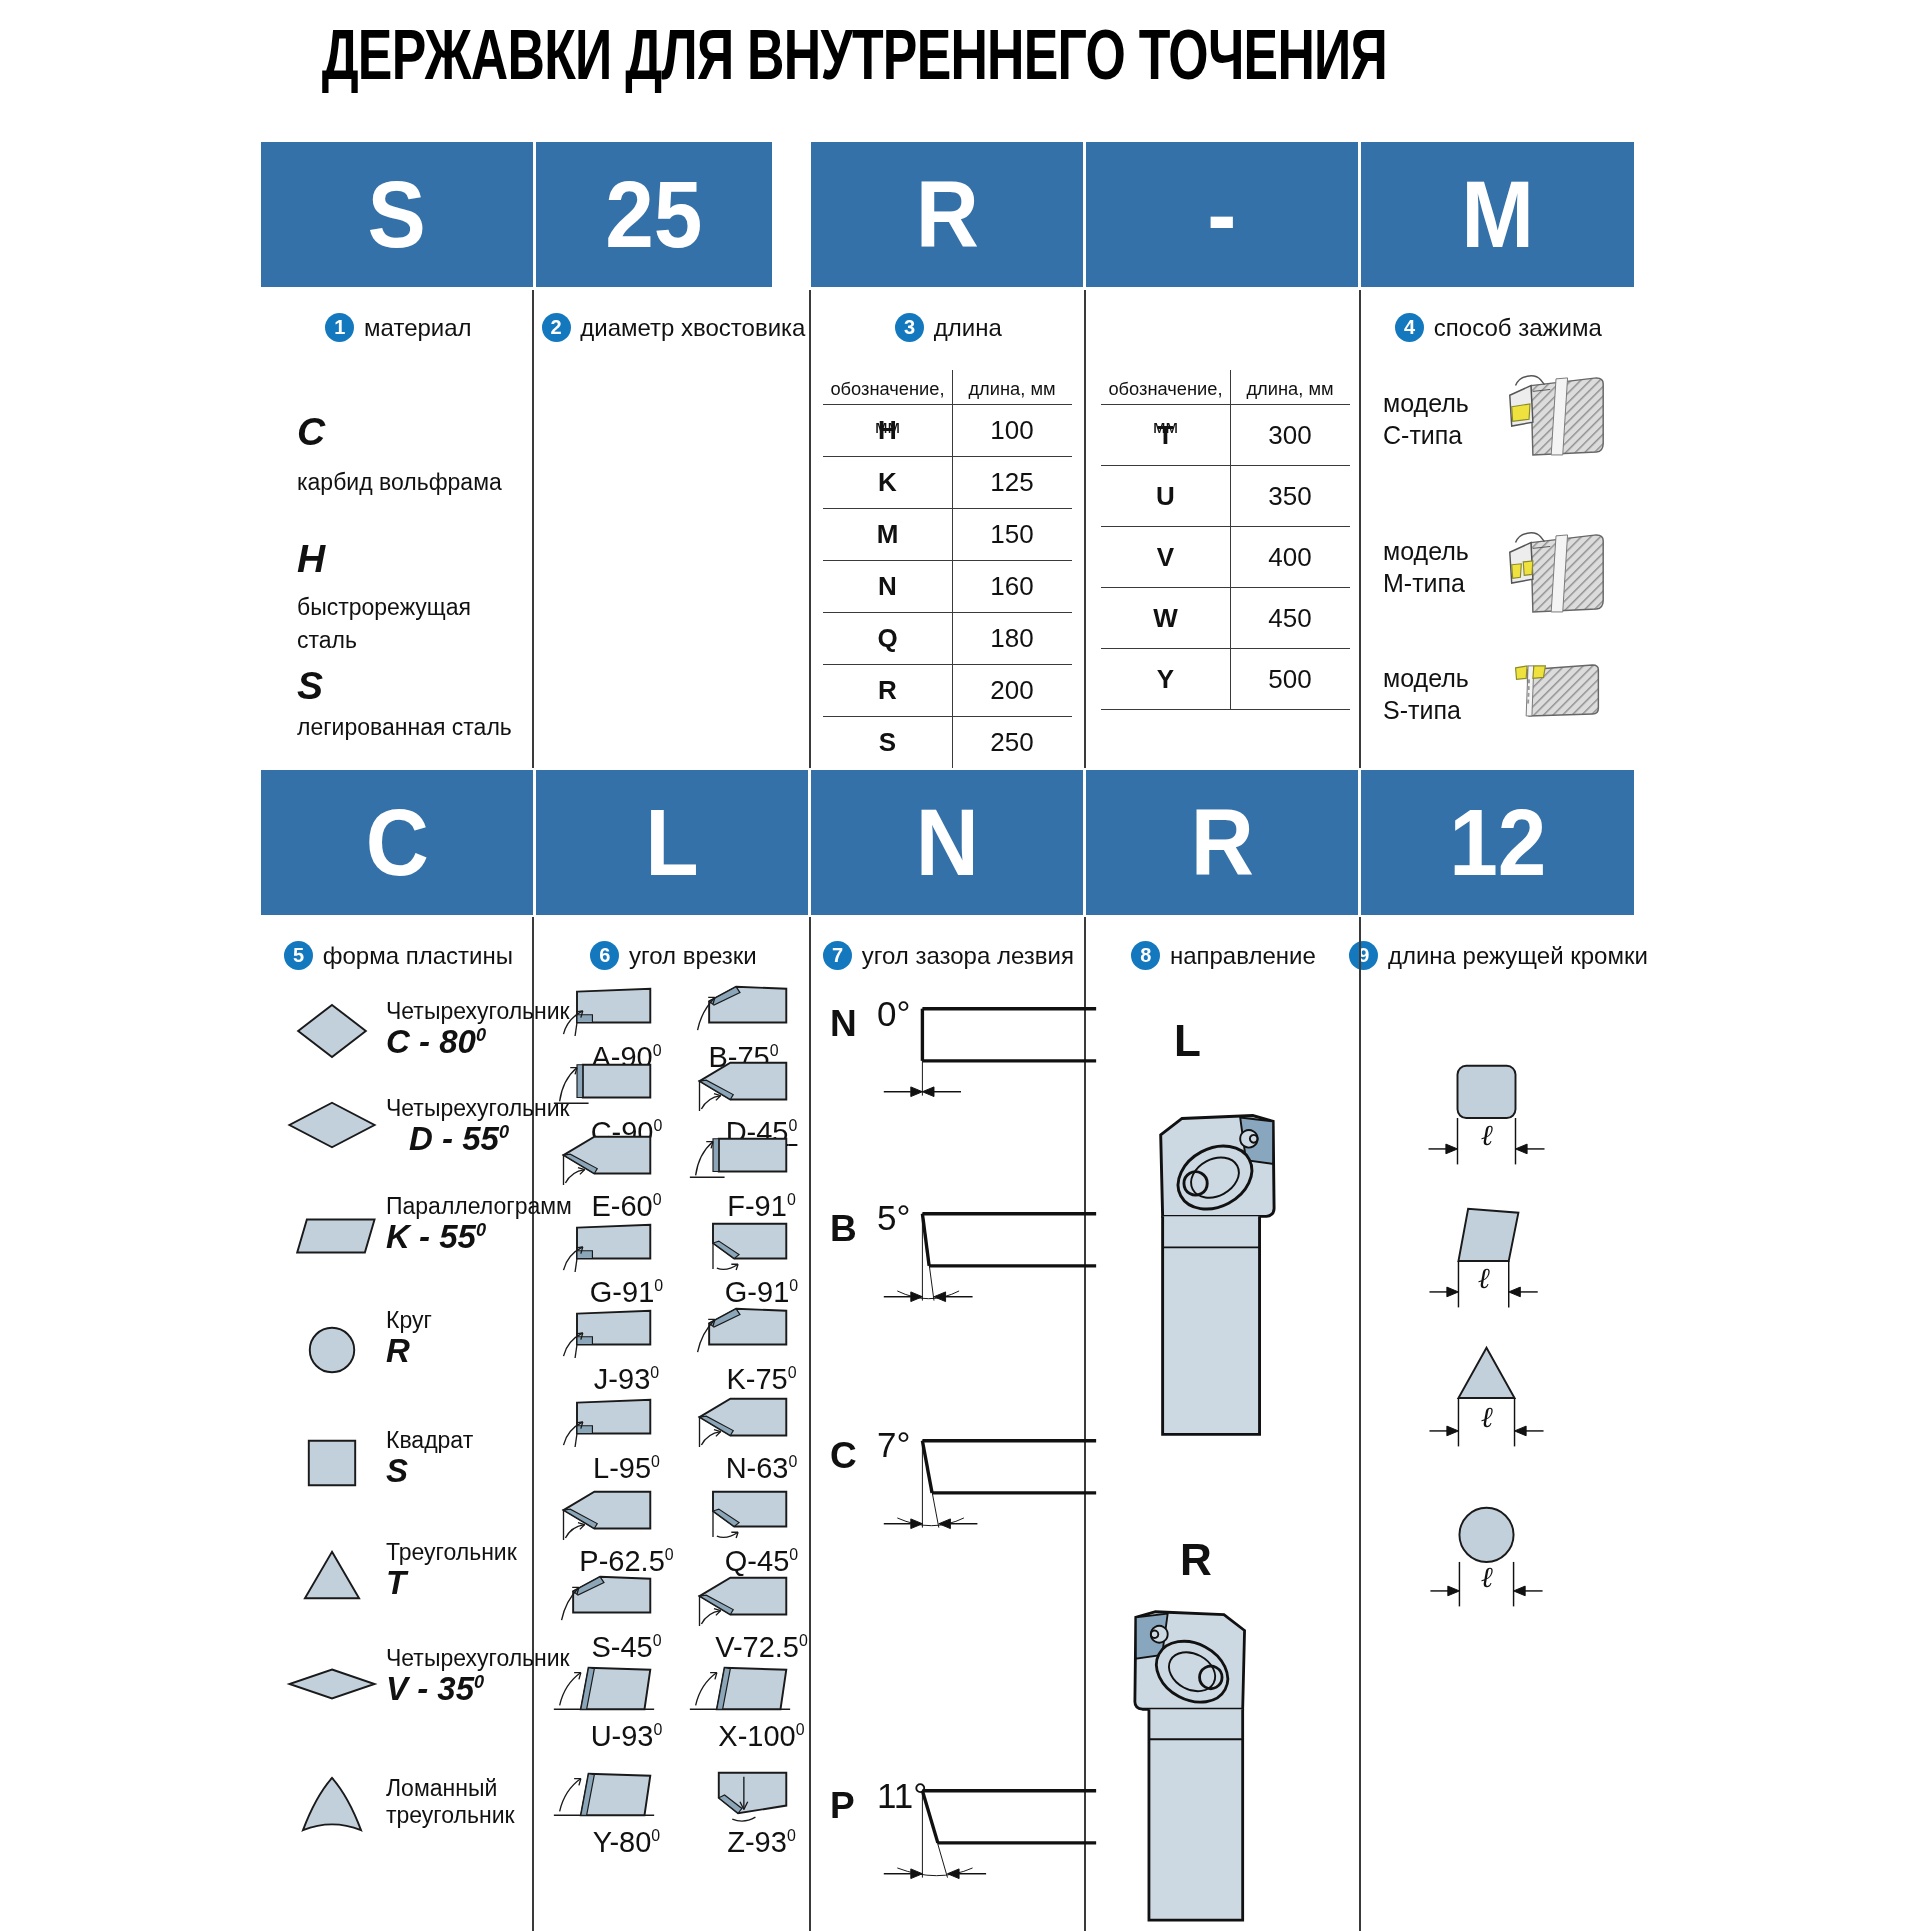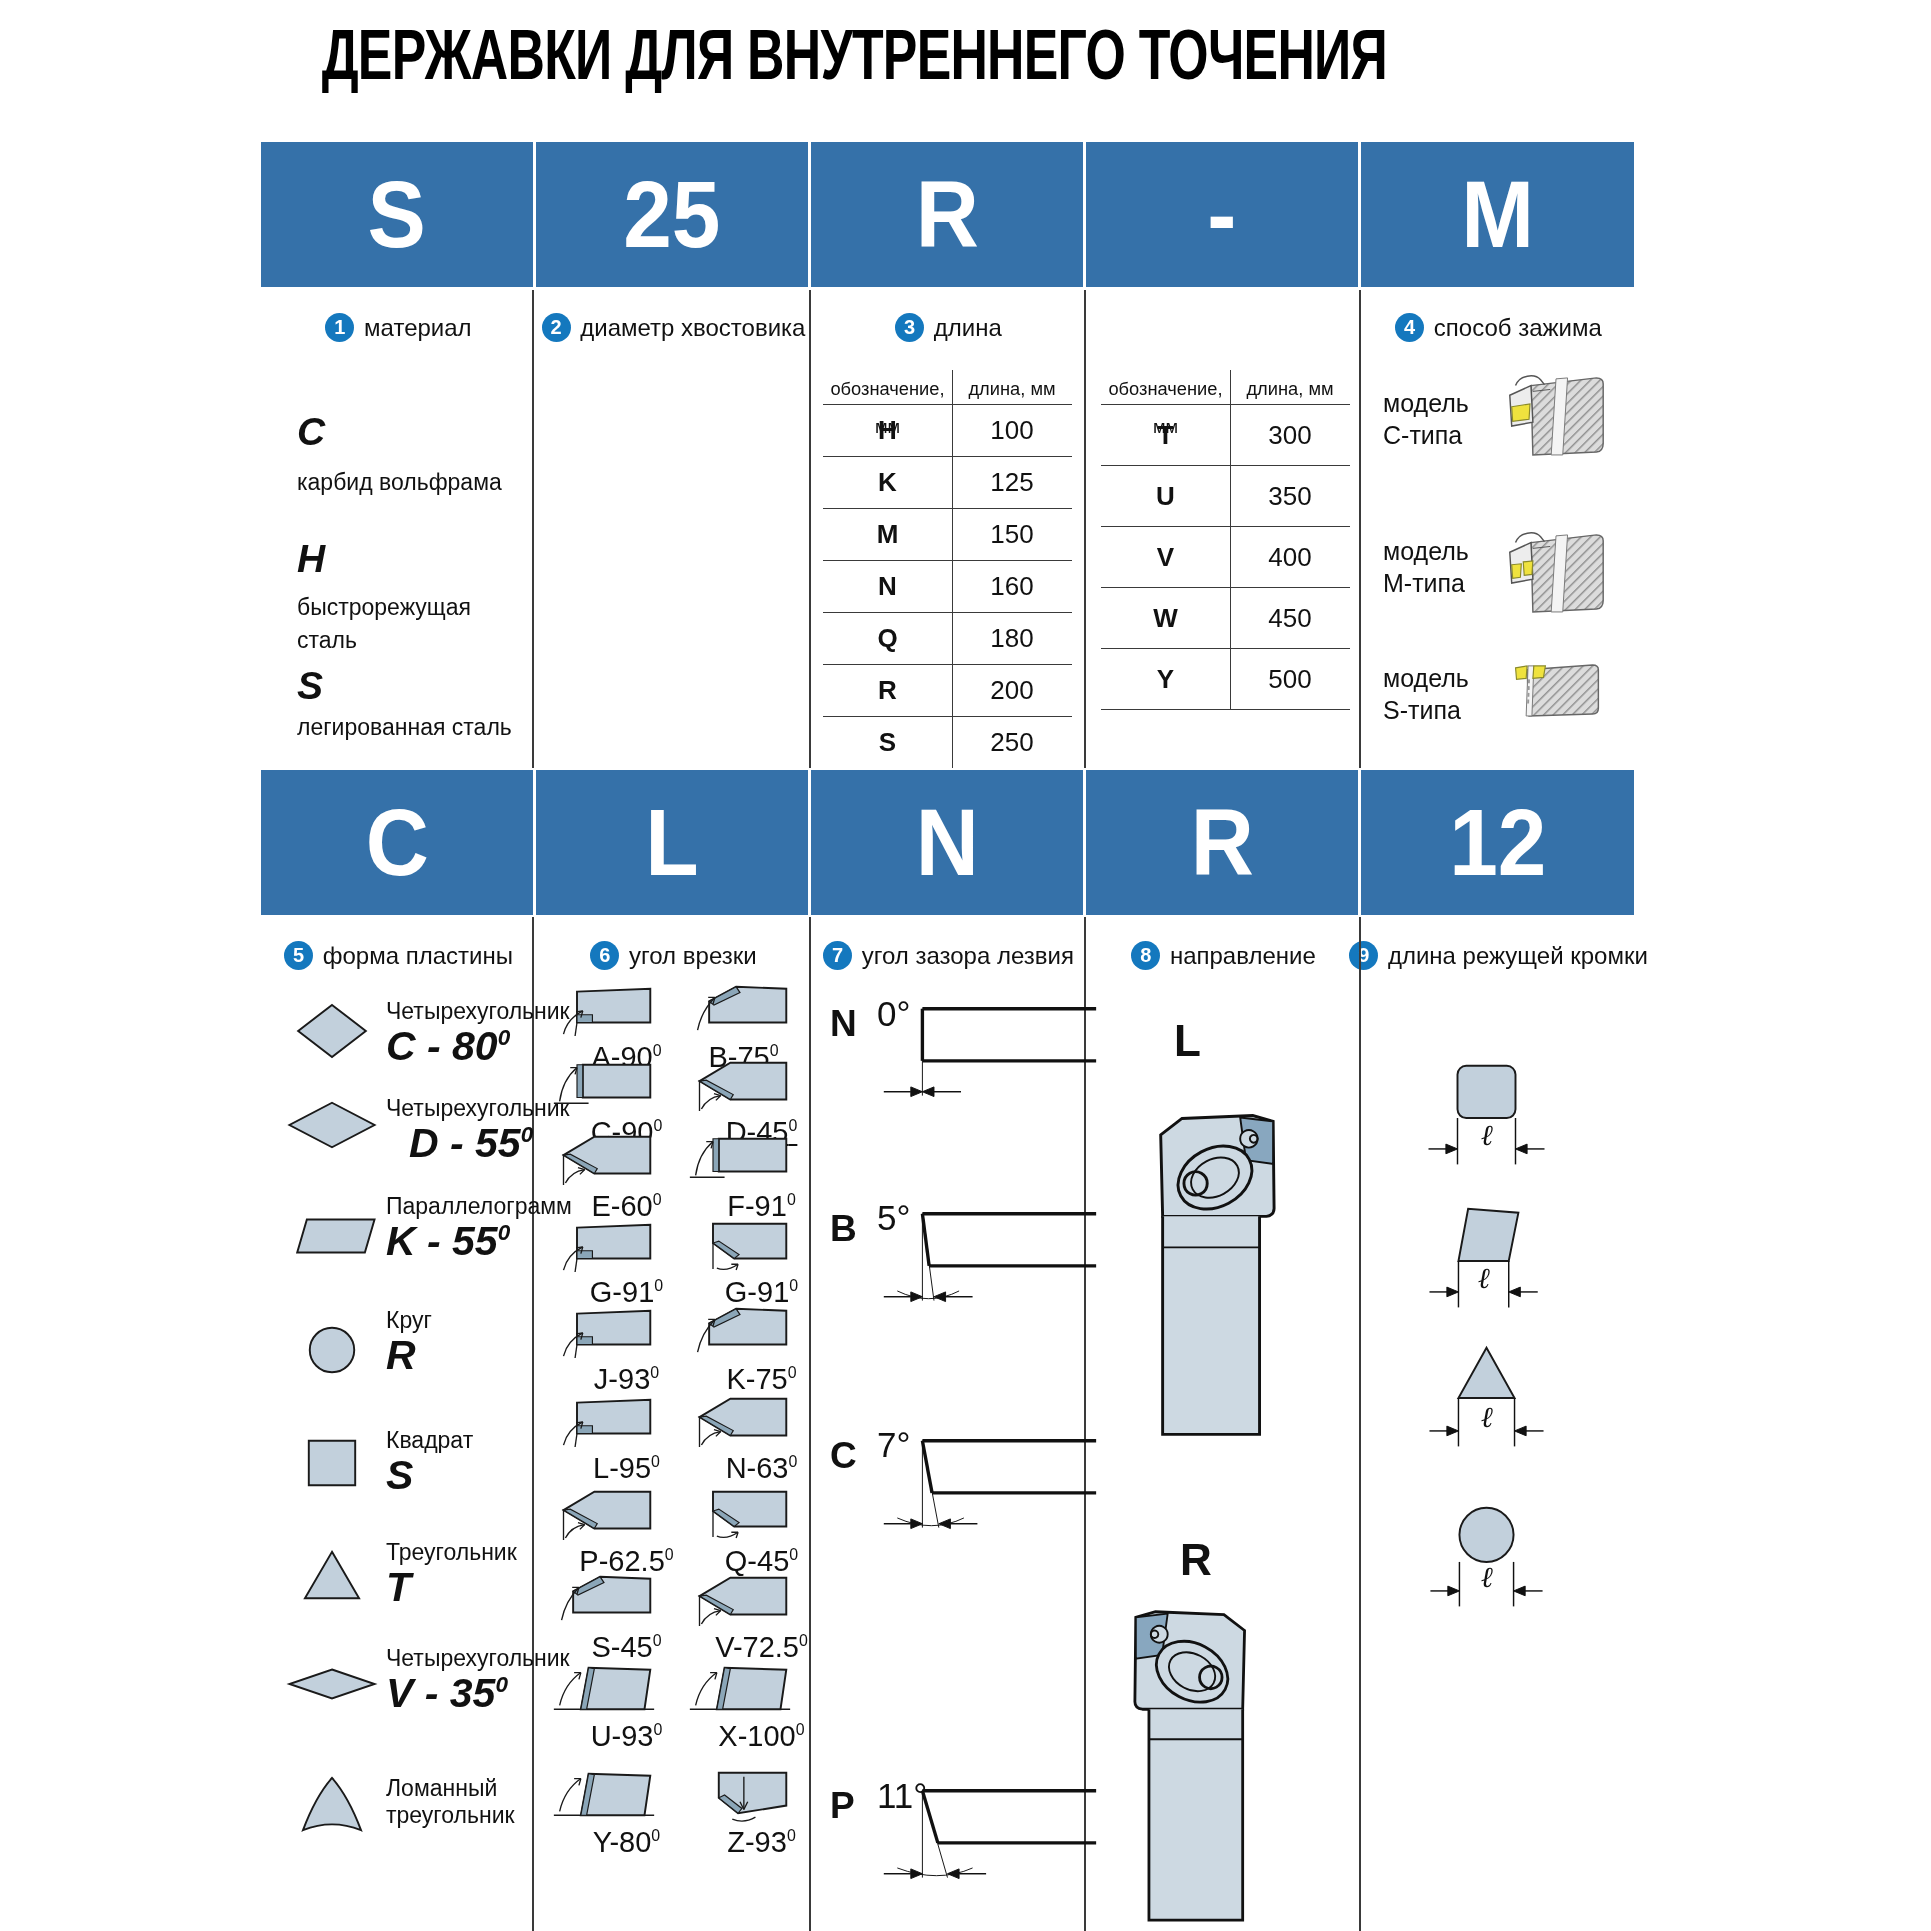--- a/index.html
+++ b/index.html
@@ -20,21 +20,21 @@
   .tbl{position:absolute;width:249px;}
   .tbl .hdr,.tbl .row{display:flex;}
   .tbl .c1{width:129px;text-align:center;border-right:1.9px solid #3a3a3a;}
   .tbl .c2{width:118px;text-align:center;}
   .tbl .hdr .c1,.tbl .hdr .c2{font-size:18.3px;height:34px;line-height:38px;}
   .tbl .row{border-top:1.9px solid #3a3a3a;}
   .tbl .row .c1{font-weight:bold;}
   .tbl .row div{font-size:26px;display:flex;align-items:center;justify-content:center;}
   .clamp-label,.model-label{font-size:25px;line-height:32px;}
   .shape-name{font-size:23px;white-space:nowrap;}
-  .shape-code{font-size:41px;font-weight:bold;font-style:italic;white-space:nowrap;}
+  .shape-code{font-size:33px;font-weight:bold;font-style:italic;white-space:nowrap;}
   .sup{font-size:0.55em;vertical-align:super;}
   .ang-label{font-size:29px;text-align:center;width:135px;white-space:nowrap;}
   .clr-letter{font-size:37px;font-weight:bold;}
   .clr-deg{font-size:35px;}
   .dir-letter{font-size:44px;font-weight:bold;}
 </style>
 </head>
 <body>
 
 <div class="abs" id="title">ДЕРЖАВКИ ДЛЯ ВНУТРЕННЕГО ТОЧЕНИЯ</div>
@@ -74,21 +74,21 @@
 </div>
 <div class="abs sec-head" style="left:1361px;top:939px;">
   <span class="badge">9</span>
   <span class="sec-label">длина режущей кромки</span>
 </div>
 
 <div id="dyn">
     <div class="abs code-cell" style="left: 261px; top: 142px; width: 272px;">
       <span>S</span>
     </div>
-    <div class="abs code-cell" style="left: 536px; top: 142px; width: 272px;">
+    <div class="abs code-cell" style="left: 536px; top: 142px; width: 236px;">
       <span>25</span>
     </div>
     <div class="abs code-cell" style="left: 811px; top: 142px; width: 272px;">
       <span>R</span>
     </div>
     <div class="abs code-cell" style="left: 1086px; top: 142px; width: 272px;">
       <span>-</span>
     </div>
     <div class="abs code-cell" style="left: 1361px; top: 142px; width: 273px;">
       <span>M</span>

